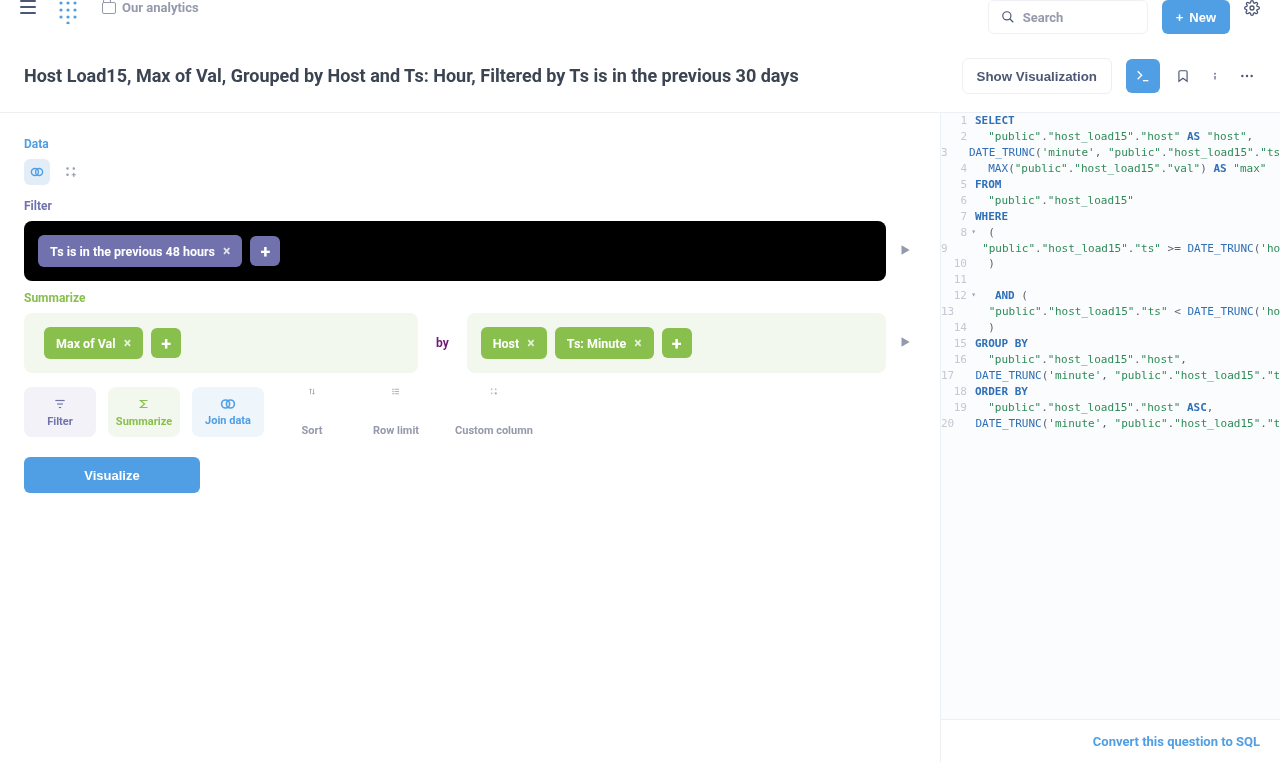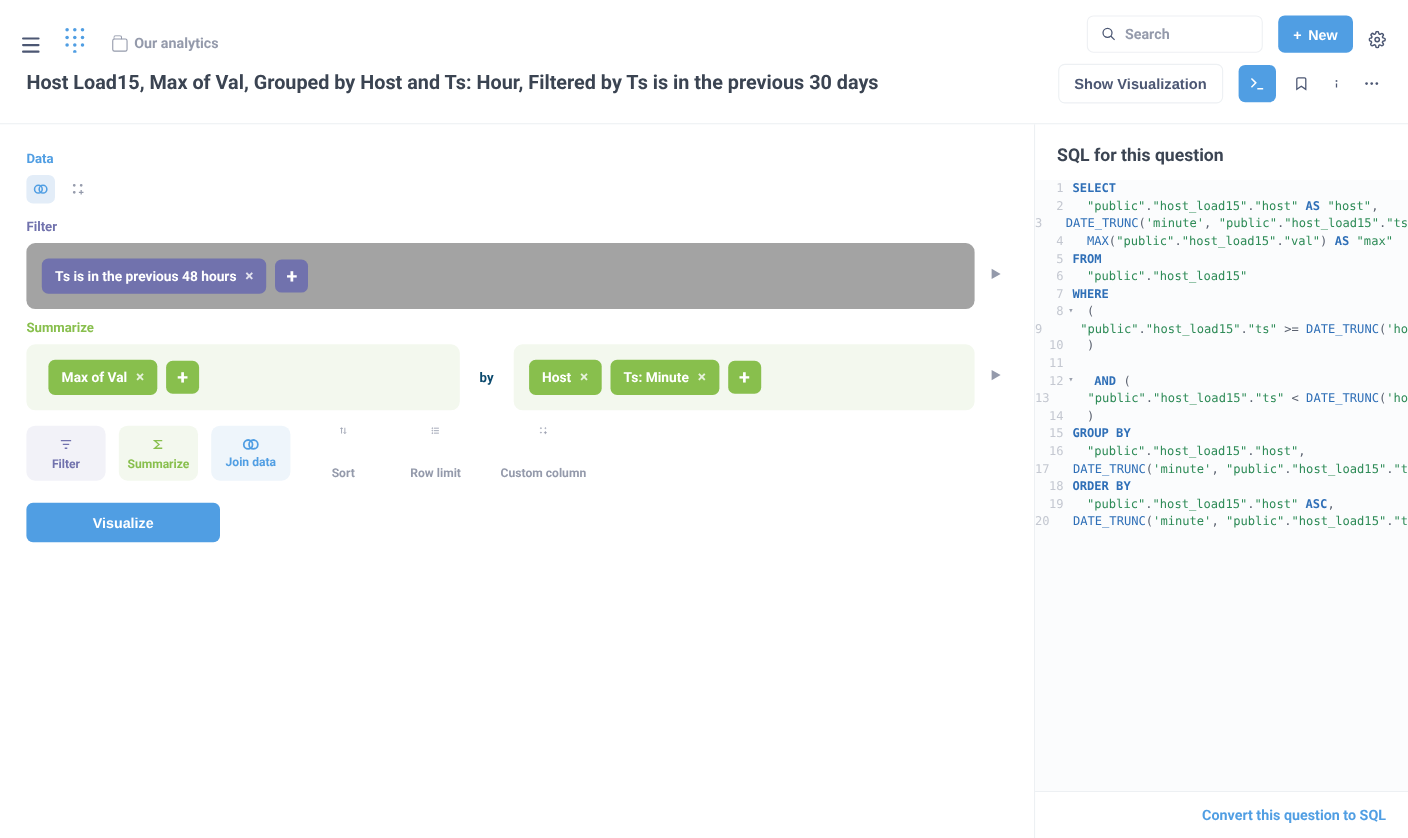--- a/index.html
+++ b/index.html
@@ -1,18 +1,18 @@
 <!DOCTYPE html>
 <html><head>
 <meta charset="utf-8">
 <style>
   * { box-sizing: border-box; margin: 0; padding: 0; }
   body { font-family: -apple-system, BlinkMacSystemFont, "Segoe UI", Roboto, sans-serif; font-size: 13px; color: #4c5773; background: #fff; width:1280px; height:762px; overflow:hidden; }
   
-  .topbar { display:flex; align-items:flex-end; height:48px; padding:0 20px; }
+  .topbar { display:flex; align-items:flex-start; height:48px; padding:0 20px; }
   .hamburger { width:16px; height:14px; display:flex; flex-direction:column; justify-content:space-between; cursor:pointer; }
   .hamburger span { height:2px; background:#4c5773; border-radius:1px; }
   .logo { margin-left:22px; display:flex; align-items:center; }
   .breadcrumb { margin-left:24px; display:flex; align-items:center; gap:6px; color:#949aab; font-weight:700; }
   .folder-icon { width:14px; height:12px; border:1.5px solid #949aab; border-radius:2px; position:relative; }
   .folder-icon::before { content:""; position:absolute; top:-4px; left:0; width:6px; height:3px; border:1.5px solid #949aab; border-bottom:none; border-radius:2px 2px 0 0; }
   .spacer { flex:1; }
   .search-box { width:160px; height:34px; border:1px solid #eef0f3; border-radius:6px; display:flex; align-items:center; padding:0 12px; gap:8px; color:#949aab; font-weight:700; }
   .search-icon-svg { width:14px; height:14px; stroke:#4c5773; stroke-width:2; fill:none; }
   .new-btn { margin-left:14px; height:34px; padding:0 14px; background:#509ee3; color:#fff; border:none; border-radius:6px; font-weight:700; font-size:13px; display:flex; align-items:center; gap:6px; cursor:pointer; }
@@ -32,21 +32,21 @@
   .sql-panel { width:340px; border-left:1px solid #edf0f3; display:flex; flex-direction:column; }
 
   .section-label { font-size:12px; font-weight:700; margin:8px 0; }
   .label-data { color:#509ee3; }
   .label-filter { color:#7172ad; }
   .label-summarize { color:#88bf4d; }
 
   .block-row { display:flex; align-items:center; gap:12px; margin-bottom:10px; }
   .block { border-radius:8px; padding:14px; flex:1; }
   .block-blue { background:#edf3fa; }
-  .block-purple { background:#a3a3a3; }
+  .block-purple { background:#000000; }
   .block-green { background:#f3f8ee; }
 
   .chip { display:inline-flex; align-items:center; gap:8px; padding:8px 12px; border-radius:6px; font-weight:700; color:#fff; font-size:12.5px; }
   .chip-blue { background:#509ee3; }
   .chip-purple { background:#7172ad; }
   .chip-green { background:#88bf4d; }
   .chip .x { opacity:.8; cursor:pointer; font-size:14px; }
   .table-icon { width:12px; height:12px; display:grid; grid-template-columns:1fr 1fr; grid-template-rows:1fr 1fr; gap:1px; }
   .table-icon span { background:#fff; }
 
@@ -54,21 +54,21 @@
   .sq-purple { background:#7172ad; }
   .sq-green { background:#88bf4d; }
 
   .arrow-btn { width:18px; color:#949aab; cursor:pointer; }
 
   .iconchips { display:flex; gap:8px; margin-top:6px; margin-bottom:14px; }
   .mini { width:26px; height:26px; border-radius:6px; display:flex; align-items:center; justify-content:center; cursor:pointer; }
   .mini-blue { background:#e3edf8; color:#509ee3; }
   .mini-plain { color:#949aab; }
 
-  .by-label { font-size:12px; color:#0c4a6e; font-weight:700; padding:0 6px; }
+  .by-label { font-size:12px; color:#701a75; font-weight:700; padding:0 6px; }
 
   .action-grid { display:flex; gap:12px; margin-top:14px; }
   .act { width:72px; height:50px; border-radius:8px; display:flex; flex-direction:column; align-items:center; justify-content:center; gap:4px; font-size:11px; font-weight:700; cursor:pointer; }
   .act-wide { width:100px; }
   .act-purple { background:#f2f2f8; color:#7172ad; }
   .act-green { background:#f3f8ee; color:#88bf4d; }
   .act-blue { background:#eef5fb; color:#509ee3; }
   .act-plain { color:#949aab;gap:28px; }
 
   .visualize-btn { margin-top:20px; width:176px; height:36px; background:#509ee3; color:#fff; border:none; border-radius:6px; font-weight:700; font-size:13px; cursor:pointer; }
@@ -282,21 +282,20 @@
             <path d="M14 11v6M11 14h6"></path>
           </svg>
         <span>Custom column</span>
       </div>
     </div>
 
     <button class="visualize-btn">Visualize</button>
   </div>
 
   <div class="sql-panel">
-    <div class="sql-title">SQL for this question</div>
     <div class="sql-code" id="sql-code">
         <div class="sql-line"><div class="gutter">1</div><div class="code"><span class="kw">SELECT</span></div></div>
         <div class="sql-line"><div class="gutter">2</div><div class="code">  <span class="str">"public"</span>.<span class="str">"host_load15"</span>.<span class="str">"host"</span> <span class="kw">AS</span> <span class="str">"host"</span>,</div></div>
         <div class="sql-line"><div class="gutter">3</div><div class="code">  <span class="fn">DATE_TRUNC</span>(<span class="str">'minute'</span>, <span class="str">"public"</span>.<span class="str">"host_load15"</span>.<span class="str">"ts"</span>)  </div></div>
         <div class="sql-line"><div class="gutter">4</div><div class="code">  <span class="fn">MAX</span>(<span class="str">"public"</span>.<span class="str">"host_load15"</span>.<span class="str">"val"</span>) <span class="kw">AS</span> <span class="str">"max"</span></div></div>
         <div class="sql-line"><div class="gutter">5</div><div class="code"><span class="kw">FROM</span></div></div>
         <div class="sql-line"><div class="gutter">6</div><div class="code">  <span class="str">"public"</span>.<span class="str">"host_load15"</span></div></div>
         <div class="sql-line"><div class="gutter">7</div><div class="code"><span class="kw">WHERE</span></div></div>
         <div class="sql-line"><div class="gutter">8<span class="fold">▾</span></div><div class="code">  (</div></div>
         <div class="sql-line"><div class="gutter">9</div><div class="code">    <span class="str">"public"</span>.<span class="str">"host_load15"</span>.<span class="str">"ts"</span> &gt;= <span class="fn">DATE_TRUNC</span>(<span class="str">'hour'</span>, (N</div></div>

